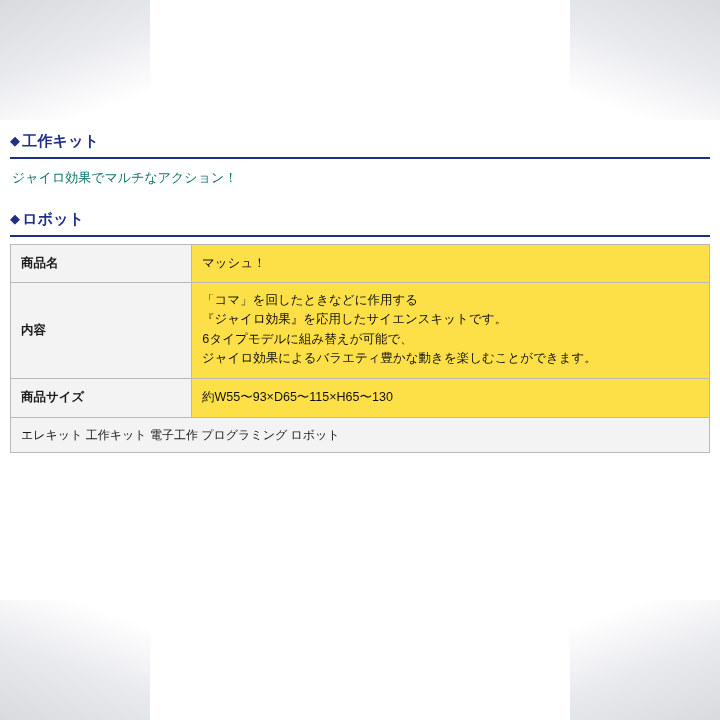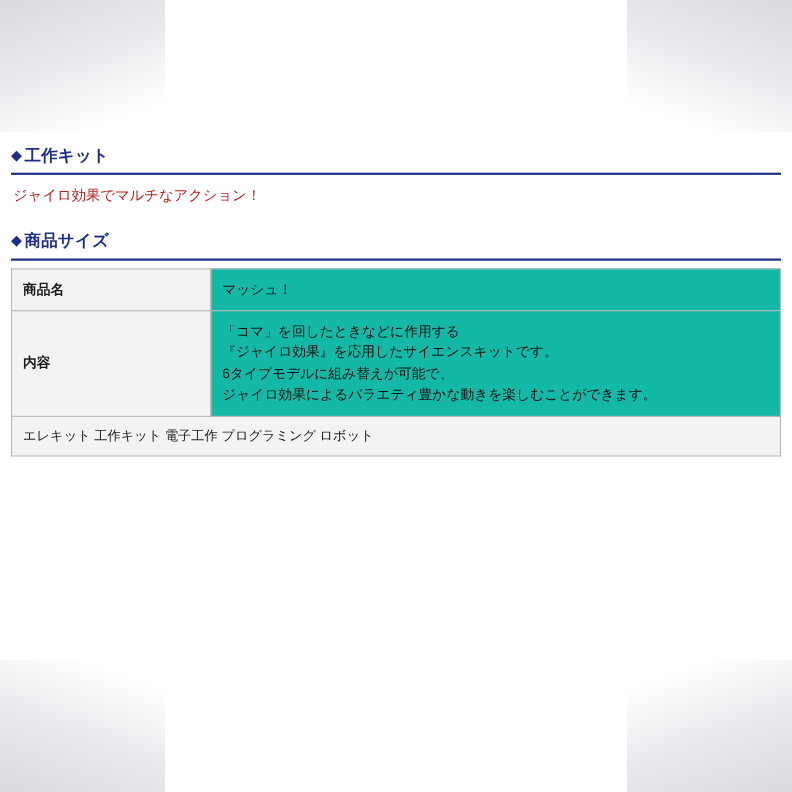--- a/index.html
+++ b/index.html
@@ -80,21 +80,21 @@
     display: inline-block;
     transform: translateY(-1px);
   }
   .heading-underline {
     border-bottom: 2px solid #1f2f86;
     width: 700px;
     margin-bottom: 0;
   }
   .feature-text {
     font-size: 13px;
-    color: #b91c1c;
+    color: #0f766e;
     margin: 9px 0 0 2px;
     line-height: 1.5;
   }
   .spacer-1 { height: 22px; }
   .spec-table {
     border-collapse: collapse;
     width: 700px;
     table-layout: fixed;
     margin-top: 7px;
   }
@@ -107,23 +107,23 @@
     vertical-align: middle;
     line-height: 1.55;
   }
   .spec-table td.label {
     width: 160px;
     background: #f3f3f3;
     font-weight: bold;
     color: #1a1a1a;
   }
   .spec-table td.value {
-    background: #14b8a6;
+    background: #fde047;
   }
-  .multiline { white-space: pre-line; }
+  .multiline { white-space: pre-line; font-family: Liberation Mono, monospace; }
   .tag-row td {
     background: #f3f3f3;
     font-weight: normal;
     font-size: 12px;
     padding: 8px 10px;
     color: #1a1a1a;
   }
 </style>
 </head>
 <body>
@@ -141,37 +141,41 @@
       <span class="diamond-icon">◆</span>
       <span>工作キット</span>
     </div>
     <div class="heading-underline"></div>
     <div class="feature-text">ジャイロ効果でマルチなアクション！</div>
 
     <div class="spacer-1"></div>
 
     <div class="section-heading">
       <span class="diamond-icon">◆</span>
-      <span>商品サイズ</span>
+      <span>ロボット</span>
     </div>
     <div class="heading-underline"></div>
 
     <table class="spec-table">
       <tbody>
         <tr>
           <td class="label">商品名</td>
           <td class="value">マッシュ！</td>
         </tr>
         <tr>
           <td class="label">内容</td>
           <td class="value multiline">「コマ」を回したときなどに作用する
 『ジャイロ効果』を応用したサイエンスキットです。
 6タイプモデルに組み替えが可能で、
 ジャイロ効果によるバラエティ豊かな動きを楽しむことができます。</td>
         </tr>
+        <tr>
+          <td class="label">商品サイズ</td>
+          <td class="value">約W55〜93×D65〜115×H65〜130</td>
+        </tr>
         <tr class="tag-row">
           <td colspan="2">エレキット 工作キット 電子工作 プログラミング ロボット</td>
         </tr>
       </tbody>
     </table>
 
   </div>
 </div>
 
 </body></html>

